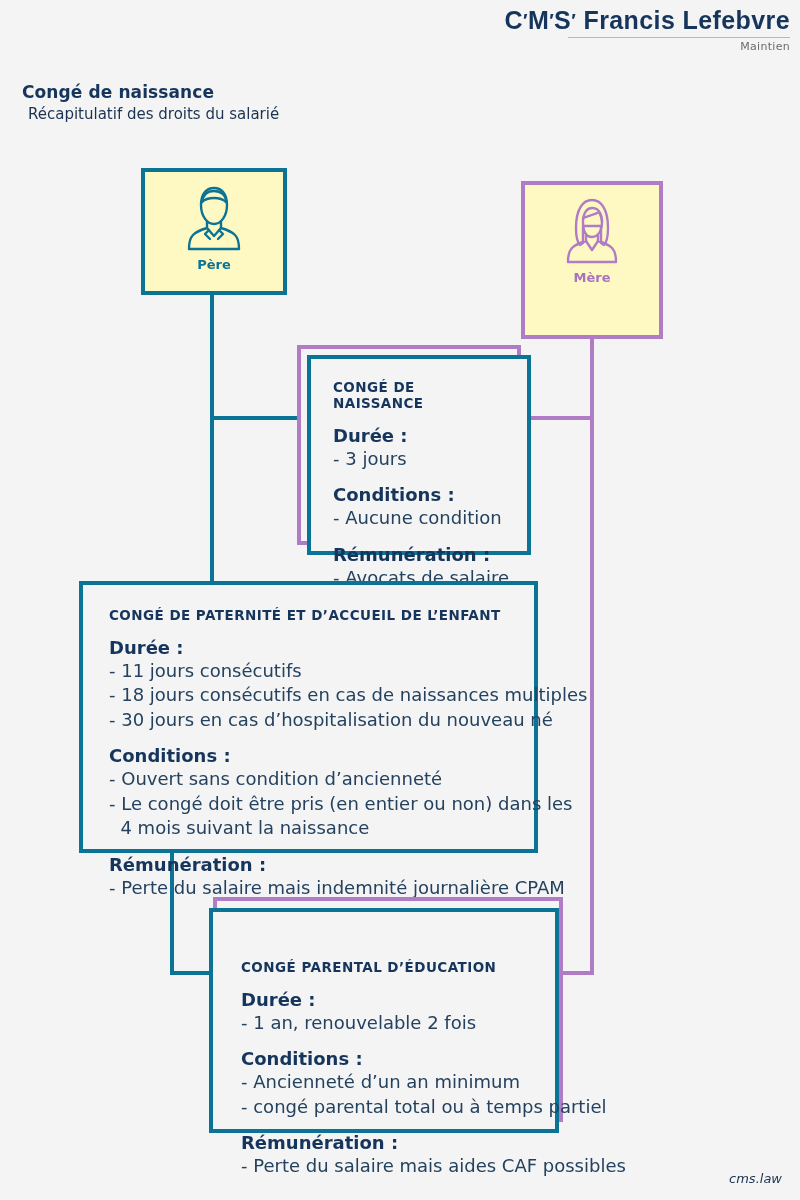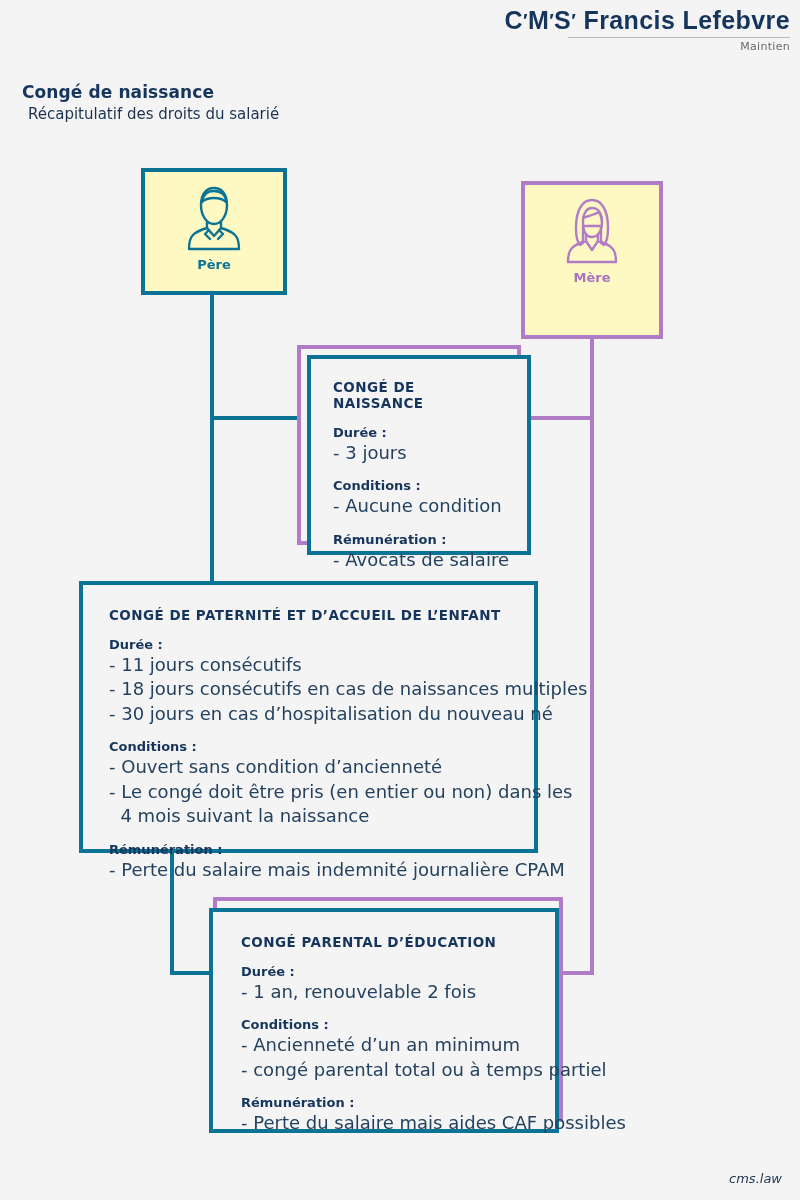--- a/index.html
+++ b/index.html
@@ -40,21 +40,21 @@
   .person.dad .plabel{color:#0b7395;}
   .person.mom .plabel{color:#a873bf;}
 
   
   .card{position:absolute;box-sizing:border-box;background:#f4f4f4;}
   .card .inner{position:absolute;box-sizing:border-box;background:#f4f4f4;}
   .card-body{position:relative;padding:20px 22px 16px 22px;}
   .card h3{margin:0 0 14px 0;font-size:13.5px;font-weight:bold;letter-spacing:.45px;color:#16355c;}
   .blk{margin-bottom:13px;}
   .blk:last-child{margin-bottom:0;}
-  .blk .lbl{font-size:13px;font-weight:bold;color:#16355c;margin-bottom:1px;}
+  .blk .lbl{font-size:18px;font-weight:bold;color:#16355c;margin-bottom:1px;}
   .blk .itm{font-size:18px;color:#24425f;line-height:1.36;white-space:pre;}
 
   
   #card-naissance{left:297px;top:345px;width:224px;height:200px;border:4px solid #b07cc6;}
   #card-naissance .inner{left:6px;top:6px;width:224px;height:200px;border:4px solid #0b7395;}
 
   
   #card-paternite{left:79px;top:581px;width:459px;height:272px;border:4px solid #0b7395;}
 
   
@@ -156,21 +156,21 @@
       </div>
       <div class="blk">
         <div class="lbl">Rémunération :</div>
         <div class="itm">- Perte du salaire mais indemnité journalière CPAM</div>
       </div>
     </div>
   </div>
 
   <div class="card" id="card-parental">
     <div class="inner">
-      <div class="card-body" style="padding:22px 10px 16px 28px;">
+      <div class="card-body" style="padding:22px 10px 16px 28px;margin-top:25px;">
         <h3>CONGÉ PARENTAL D’ÉDUCATION</h3>
         <div class="blk">
           <div class="lbl">Durée :</div>
           <div class="itm">- 1 an, renouvelable 2 fois</div>
         </div>
         <div class="blk">
           <div class="lbl">Conditions :</div>
           <div class="itm">- Ancienneté d’un an minimum</div>
           <div class="itm">- congé parental total ou à temps partiel</div>
         </div>

